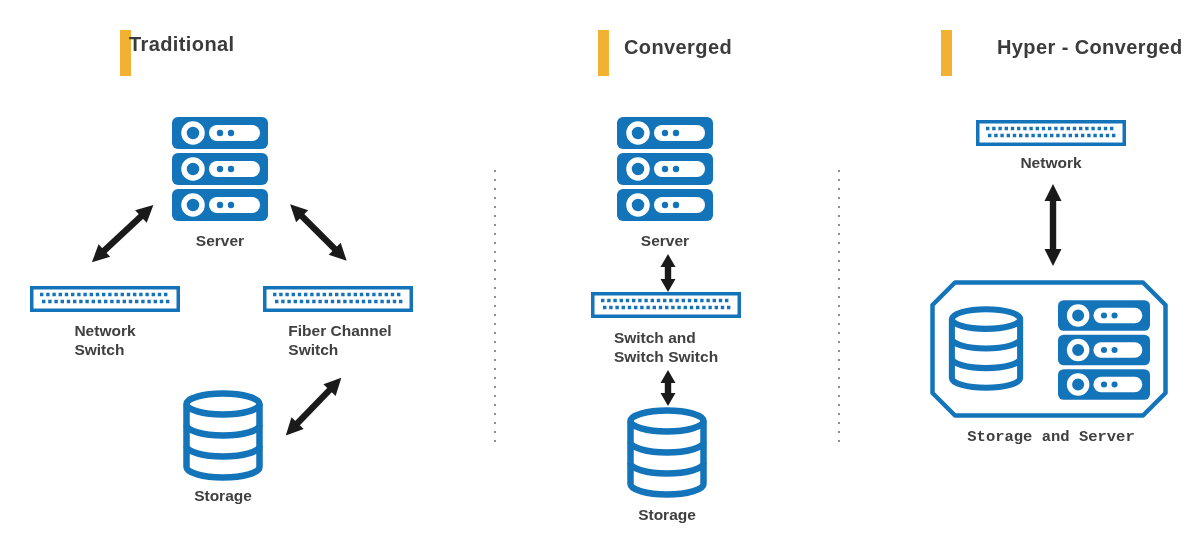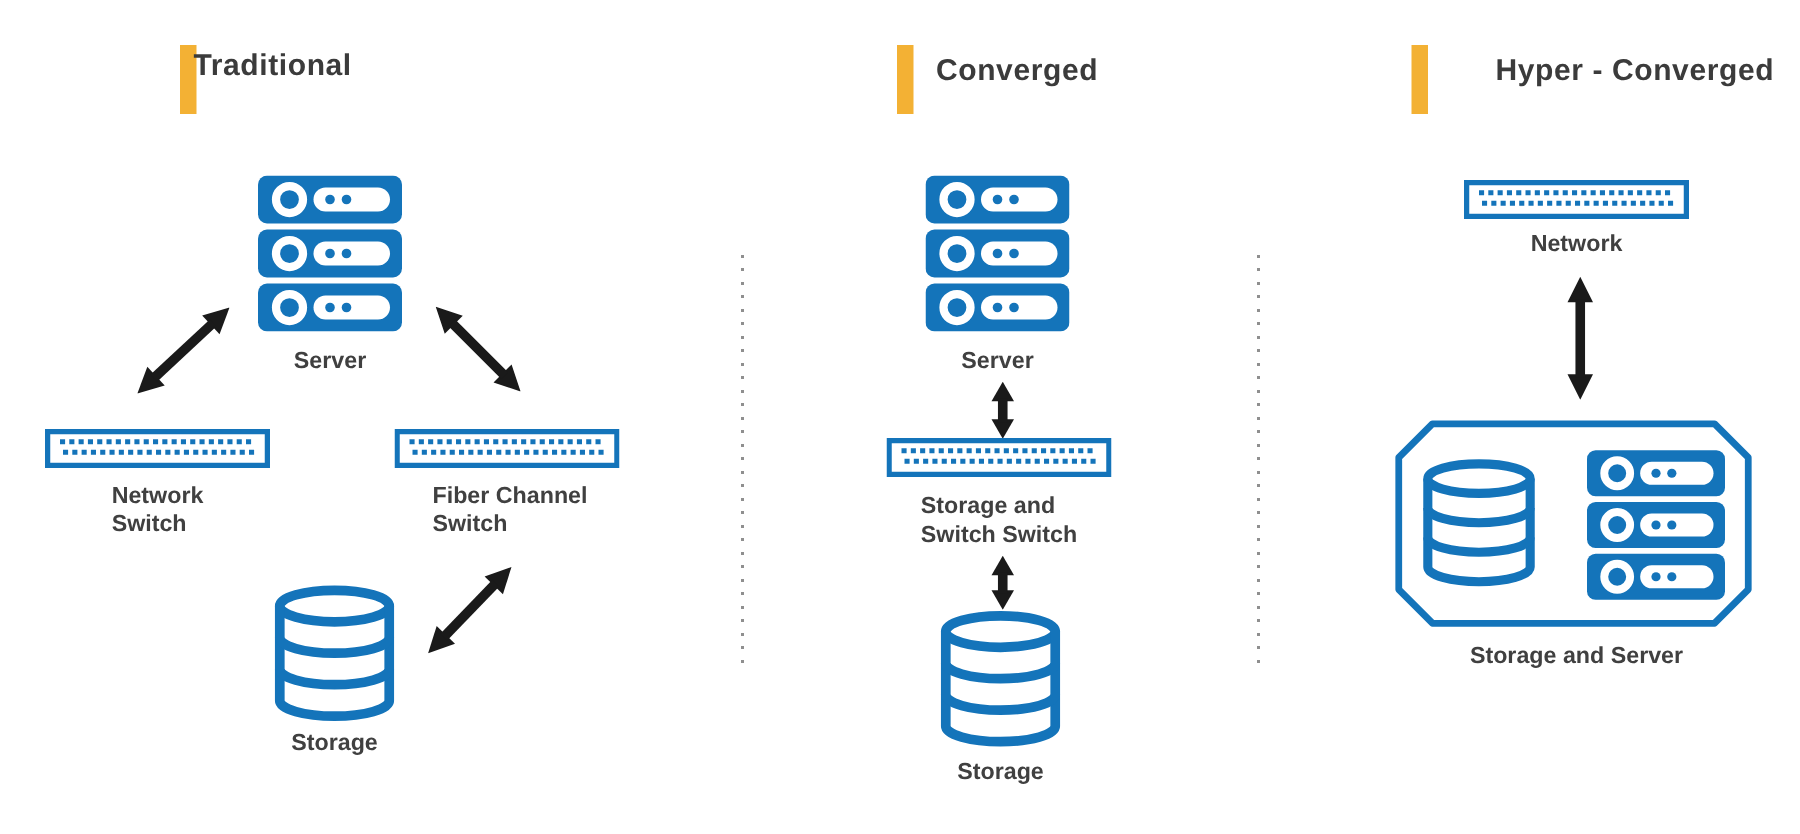--- a/index.html
+++ b/index.html
@@ -159,21 +159,21 @@
         <rect x="11" y="8.8" width="16" height="6.4"></rect>
       </svg>
     </div>
 
     <svg class="icon" style="left:591px; top:292px;" width="150" height="26" viewBox="0 0 150 26">
       <rect x="1.75" y="1.75" width="146.5" height="22.5" fill="#ffffff" stroke="#1474BA" stroke-width="3.5"></rect>
       <line x1="10" y1="8.5" x2="140" y2="8.5" stroke="#1474BA" stroke-width="3.4" stroke-dasharray="3.4 2.8"></line>
       <line x1="12" y1="15.5" x2="140" y2="15.5" stroke="#1474BA" stroke-width="3.4" stroke-dasharray="3.4 2.8"></line>
     </svg>
     <div class="node-label" style="left:666px; top:328px;">
-      <div>Storage and</div>
+      <div>Switch and</div>
       <div>Switch Switch</div>
     </div>
 
     <div class="arrow" style="left:648px; top:374px; transform:rotate(90deg);">
       <svg width="36" height="24" viewBox="0 0 36 24">
         <polygon points="0,12 13,4.5 13,19.5"></polygon>
           <polygon points="36,12 23,4.5 23,19.5"></polygon>
         <rect x="11" y="8.8" width="14" height="6.4"></rect>
       </svg>
     </div>
@@ -242,18 +242,18 @@
       <g fill="#1474BA">
         <circle cx="48" cy="16" r="3.2"></circle>
           <circle cx="59" cy="16" r="3.2"></circle>
         <circle cx="48" cy="52" r="3.2"></circle>
           <circle cx="59" cy="52" r="3.2"></circle>
         <circle cx="48" cy="88" r="3.2"></circle>
           <circle cx="59" cy="88" r="3.2"></circle>
       </g>
     </svg>
 
-    <div class="node-label" style="left:1051px; top:428px;">
+    <div class="node-label" style="left:1051px; top:428px;font-family:Liberation Mono, monospace;">
       <div>Storage and Server</div>
     </div>
   </div>
 
 </div>
 
 </body></html>

